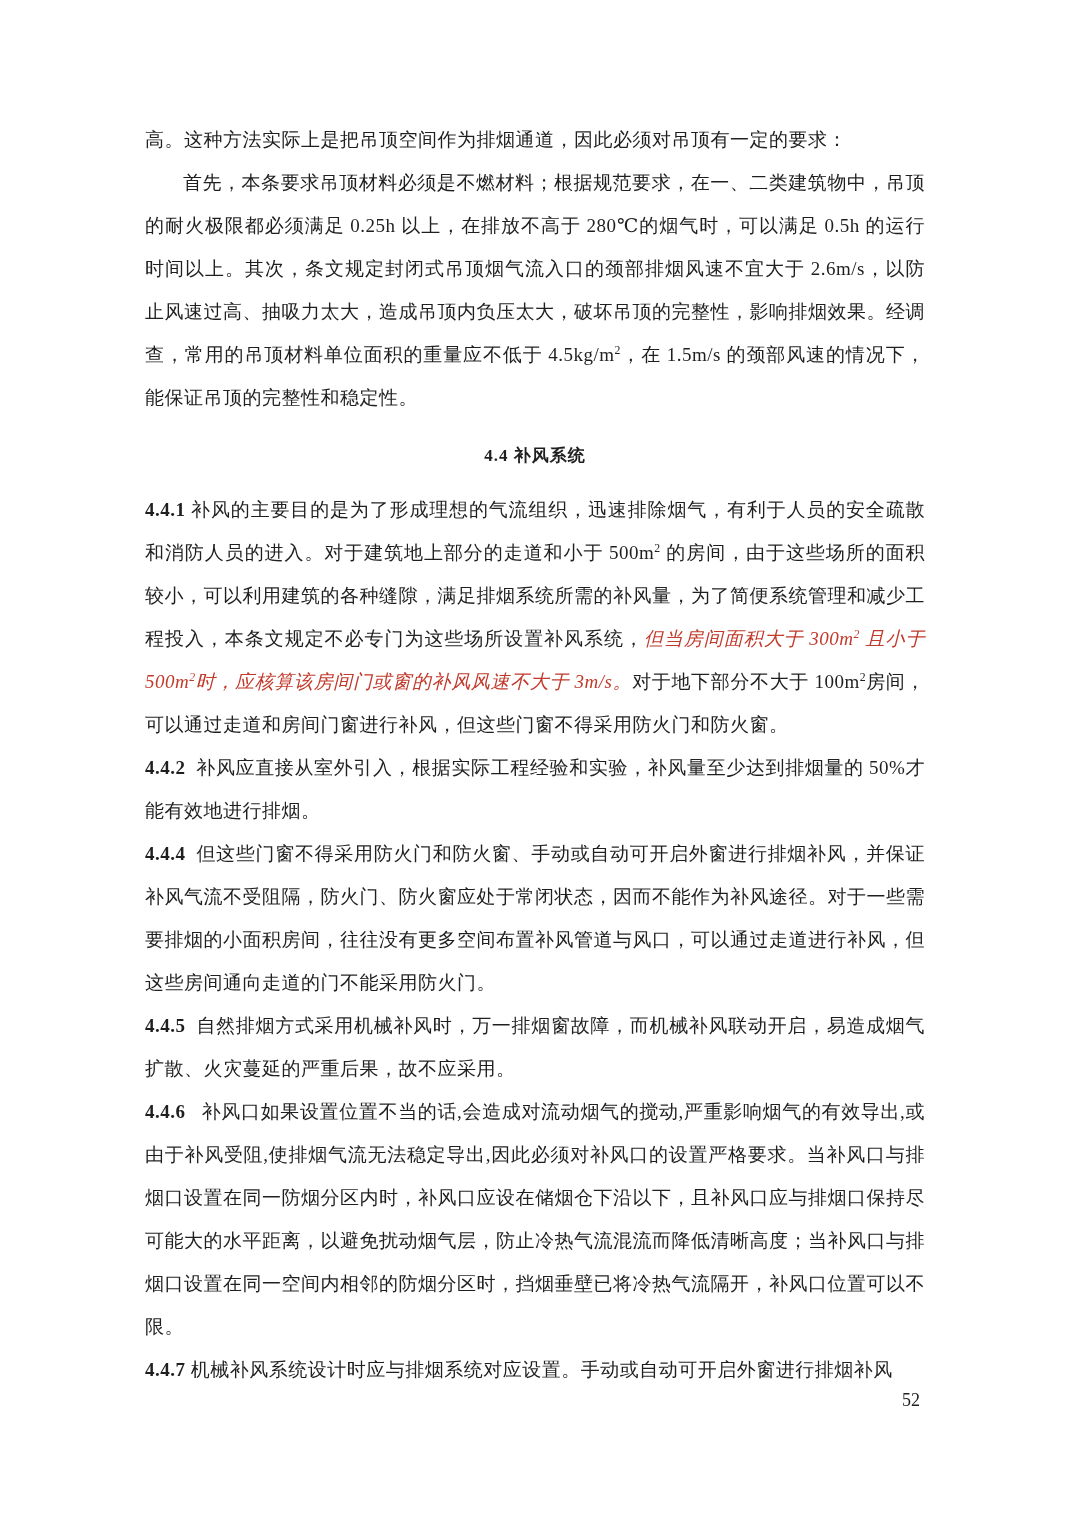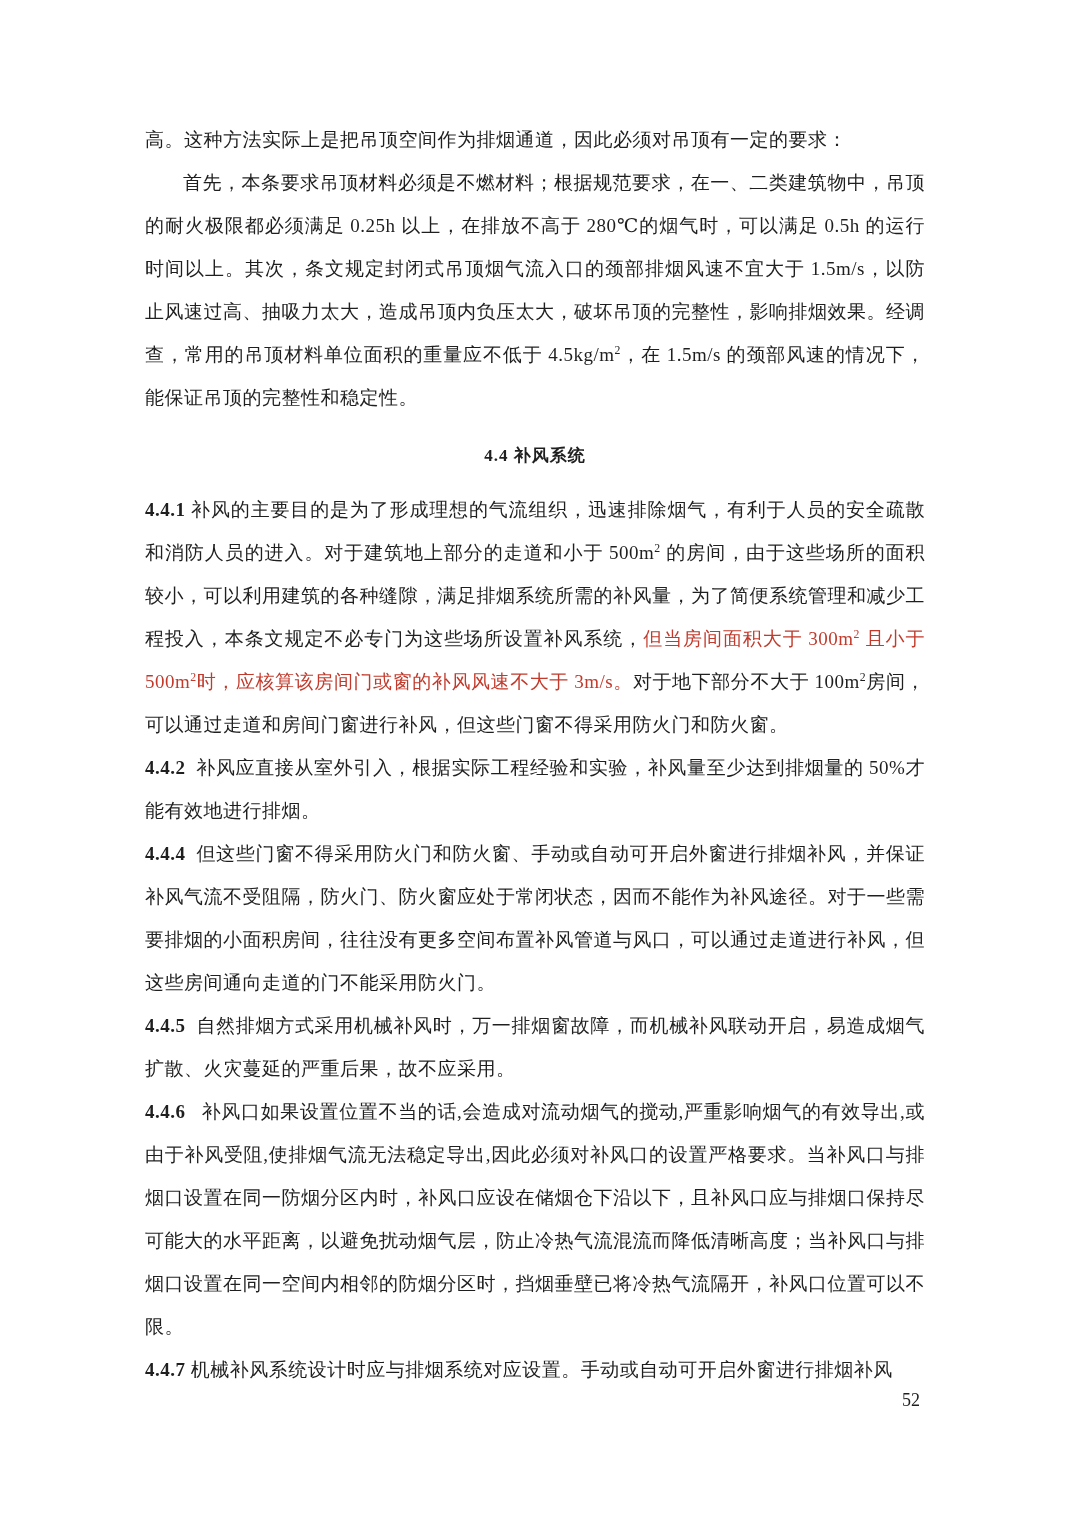--- a/index.html
+++ b/index.html
@@ -23,21 +23,21 @@
   }
   .page p {
     margin: 0;
     font-size: 19px;
     line-height: 43px;
     text-align: justify;
     letter-spacing: 0.5px;
   }
   .page p.indent { text-indent: 2em; }
   .b { font-weight: bold; margin-top: 40px; }
-  .red { color: var(--red, #c0392b); }
+  .red { color: var(--red, #c0392b); font-style: italic; }
   sup {
     font-size: 0.62em;
     line-height: 0;
     vertical-align: super;
   }
   h2.section-heading {
     margin: 15px 0 11px 0;
     font-size: 17px;
     line-height: 43px;
     font-weight: bold;
@@ -52,21 +52,21 @@
     line-height: 30px;
     color: var(--ink, #1f1f1f);
   }
 </style>
 </head>
 <body style="background: rgb(255, 255, 255);">
 
 <main class="page">
   <div id="intro-container">
       <p><span>高。这种方法实际上是把吊顶空间作为排烟通道，因此必须对吊顶有一定的要求：</span></p>
-      <p class="indent"><span>首先，本条要求吊顶材料必须是不燃材料；根据规范要求，在一、二类建筑物中，吊顶的耐火极限都必须满足 0.25h 以上，在排放不高于 280℃的烟气时，可以满足 0.5h 的运行时间以上。其次，条文规定封闭式吊顶烟气流入口的颈部排烟风速不宜大于 1.5m/s，以防止风速过高、抽吸力太大，造成吊顶内负压太大，破坏吊顶的完整性，影响排烟效果。经调查，常用的吊顶材料单位面积的重量应不低于 4.5kg/m</span><sup>2</sup><span>，在 1.5m/s 的颈部风速的情况下，能保证吊顶的完整性和稳定性。</span></p>
+      <p class="indent"><span>首先，本条要求吊顶材料必须是不燃材料；根据规范要求，在一、二类建筑物中，吊顶的耐火极限都必须满足 0.25h 以上，在排放不高于 280℃的烟气时，可以满足 0.5h 的运行时间以上。其次，条文规定封闭式吊顶烟气流入口的颈部排烟风速不宜大于 2.6m/s，以防止风速过高、抽吸力太大，造成吊顶内负压太大，破坏吊顶的完整性，影响排烟效果。经调查，常用的吊顶材料单位面积的重量应不低于 4.5kg/m</span><sup>2</sup><span>，在 1.5m/s 的颈部风速的情况下，能保证吊顶的完整性和稳定性。</span></p>
     </div>
   <h2 class="section-heading">4.4 补风系统</h2>
   <div id="clauses-container">
       <p><span class="b">4.4.1&nbsp;</span><span>补风的主要目的是为了形成理想的气流组织，迅速排除烟气，有利于人员的安全疏散和消防人员的进入。对于建筑地上部分的走道和小于 500m</span><sup>2</sup><span> 的房间，由于这些场所的面积较小，可以利用建筑的各种缝隙，满足排烟系统所需的补风量，为了简便系统管理和减少工程投入，本条文规定不必专门为这些场所设置补风系统，</span><span class="red">但当房间面积大于 300m</span><sup class="red">2</sup><span class="red"> 且小于 500m</span><sup class="red">2</sup><span class="red">时，应核算该房间门或窗的补风风速不大于 3m/s。</span><span>对于地下部分不大于 100m</span><sup>2</sup><span>房间，可以通过走道和房间门窗进行补风，但这些门窗不得采用防火门和防火窗。</span></p>
       <p><span class="b">4.4.2&nbsp;&nbsp;</span><span>补风应直接从室外引入，根据实际工程经验和实验，补风量至少达到排烟量的 50%才能有效地进行排烟。</span></p>
       <p><span class="b">4.4.4&nbsp;&nbsp;</span><span>但这些门窗不得采用防火门和防火窗、手动或自动可开启外窗进行排烟补风，并保证补风气流不受阻隔，防火门、防火窗应处于常闭状态，因而不能作为补风途径。对于一些需要排烟的小面积房间，往往没有更多空间布置补风管道与风口，可以通过走道进行补风，但这些房间通向走道的门不能采用防火门。</span></p>
       <p><span class="b">4.4.5&nbsp;&nbsp;</span><span>自然排烟方式采用机械补风时，万一排烟窗故障，而机械补风联动开启，易造成烟气扩散、火灾蔓延的严重后果，故不应采用。</span></p>
       <p><span class="b">4.4.6&nbsp;&nbsp;&nbsp;</span><span>补风口如果设置位置不当的话,会造成对流动烟气的搅动,严重影响烟气的有效导出,或由于补风受阻,使排烟气流无法稳定导出,因此必须对补风口的设置严格要求。当补风口与排烟口设置在同一防烟分区内时，补风口应设在储烟仓下沿以下，且补风口应与排烟口保持尽可能大的水平距离，以避免扰动烟气层，防止冷热气流混流而降低清晰高度；当补风口与排烟口设置在同一空间内相邻的防烟分区时，挡烟垂壁已将冷热气流隔开，补风口位置可以不限。</span></p>
       <p><span class="b">4.4.7&nbsp;</span><span>机械补风系统设计时应与排烟系统对应设置。手动或自动可开启外窗进行排烟补风</span></p>
     </div>

